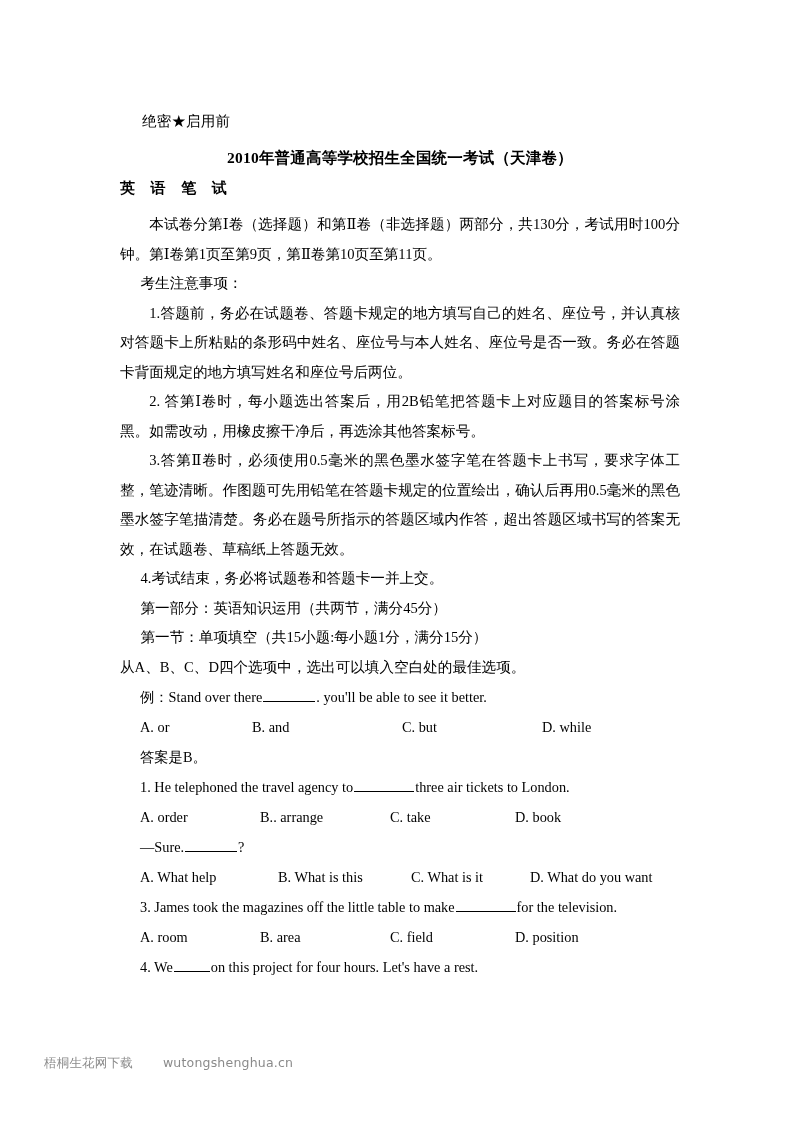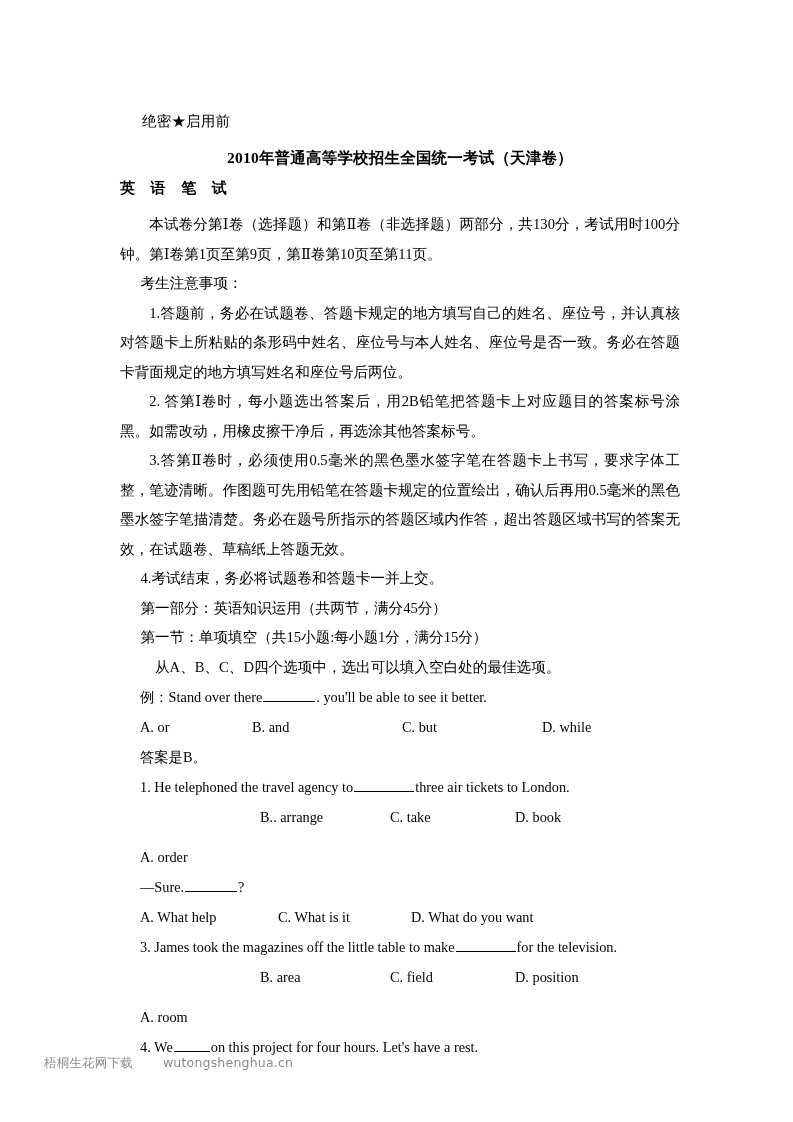--- a/index.html
+++ b/index.html
@@ -56,21 +56,21 @@
   
   p.para {
     font-size: 14.6px;
     line-height: 29.5px;
     margin: 0;
     text-align: justify;
     text-justify: inter-ideograph;
   }
   p.indent2 { text-indent: 2em; }
   p.indent1 { text-indent: 1.4em; }
-  p.noindent { text-indent: 0; margin-left: 35px; }
+  p.noindent { text-indent: 0; }
 
   .qline {
     font-size: 14.3px;
     line-height: 30px;
     margin: 0;
     text-indent: 1.4em;
     white-space: nowrap;
   }
 
   
@@ -99,21 +99,21 @@
   .opts-wide .opt:nth-child(1) { width: 112px; }
   .opts-wide .opt:nth-child(2) { width: 150px; }
   .opts-wide .opt:nth-child(3) { width: 140px; }
   .opts-wide .opt:nth-child(4) { width: auto; }
   
   .opts-compact .opt:nth-child(1) { width: 138px; }
   .opts-compact .opt:nth-child(2) { width: 133px; }
   .opts-compact .opt:nth-child(3) { width: 119px; }
   .opts-compact .opt:nth-child(4) { width: auto; }
   
-  .opts-med .opt:nth-child(1) { width: 120px; margin-top: 40px; }
+  .opts-med .opt:nth-child(1) { width: 120px; }
   .opts-med .opt:nth-child(2) { width: 130px; }
   .opts-med .opt:nth-child(3) { width: 125px; }
   .opts-med .opt:nth-child(4) { width: auto; }
 
   
   .footer {
     position: absolute;
     left: 0;
     top: 1043px;
     width: 793px;
@@ -166,20 +166,21 @@
       <span class="opt">A. order</span>
       <span class="opt">B.. arrange</span>
       <span class="opt">C. take</span>
       <span class="opt">D. book</span>
     </div>
 
     <p class="qline"><span>—Sure.</span><span class="blank blank-w52"></span><span>?</span></p>
 
     <div class="options opts-compact">
       <span class="opt">A. What help</span>
+      <span class="opt">B. What is this</span>
       <span class="opt">C. What is it</span>
       <span class="opt">D. What do you want</span>
     </div>
 
     <p class="qline"><span>3. James took the magazines off the little table to make</span><span class="blank blank-w60"></span><span>for the television.</span></p>
 
     <div class="options opts-med">
       <span class="opt">A. room</span>
       <span class="opt">B. area</span>
       <span class="opt">C. field</span>

